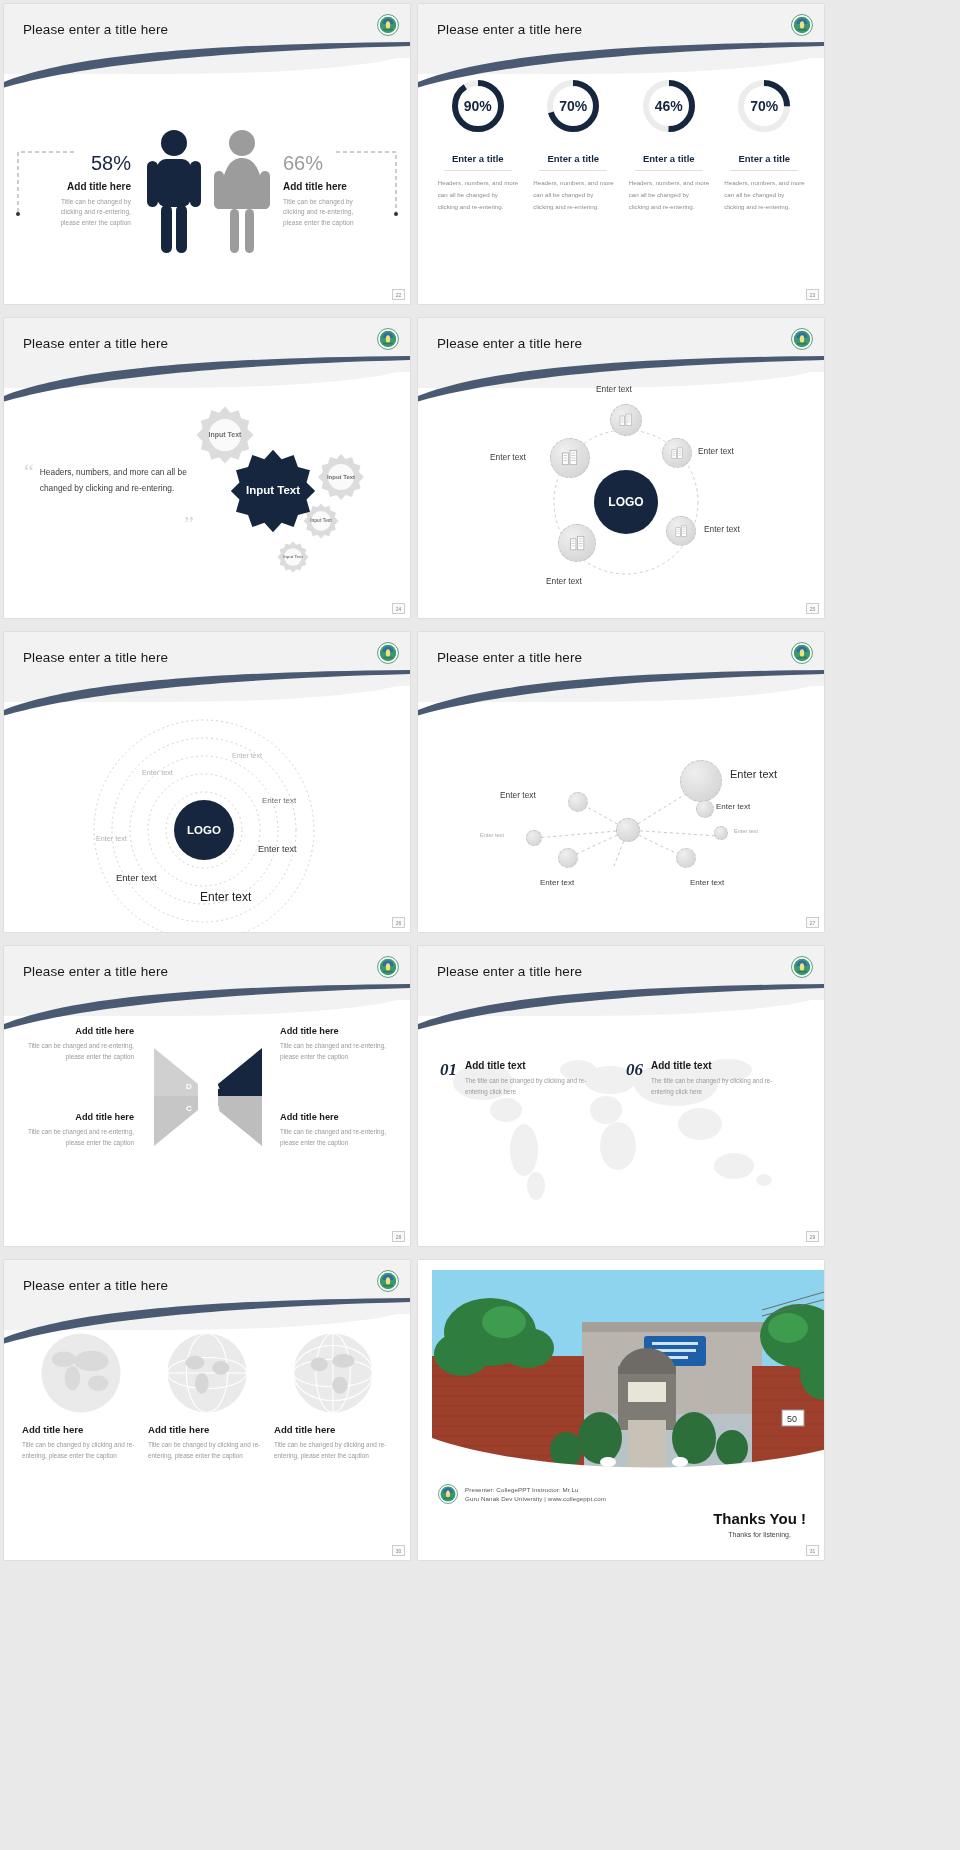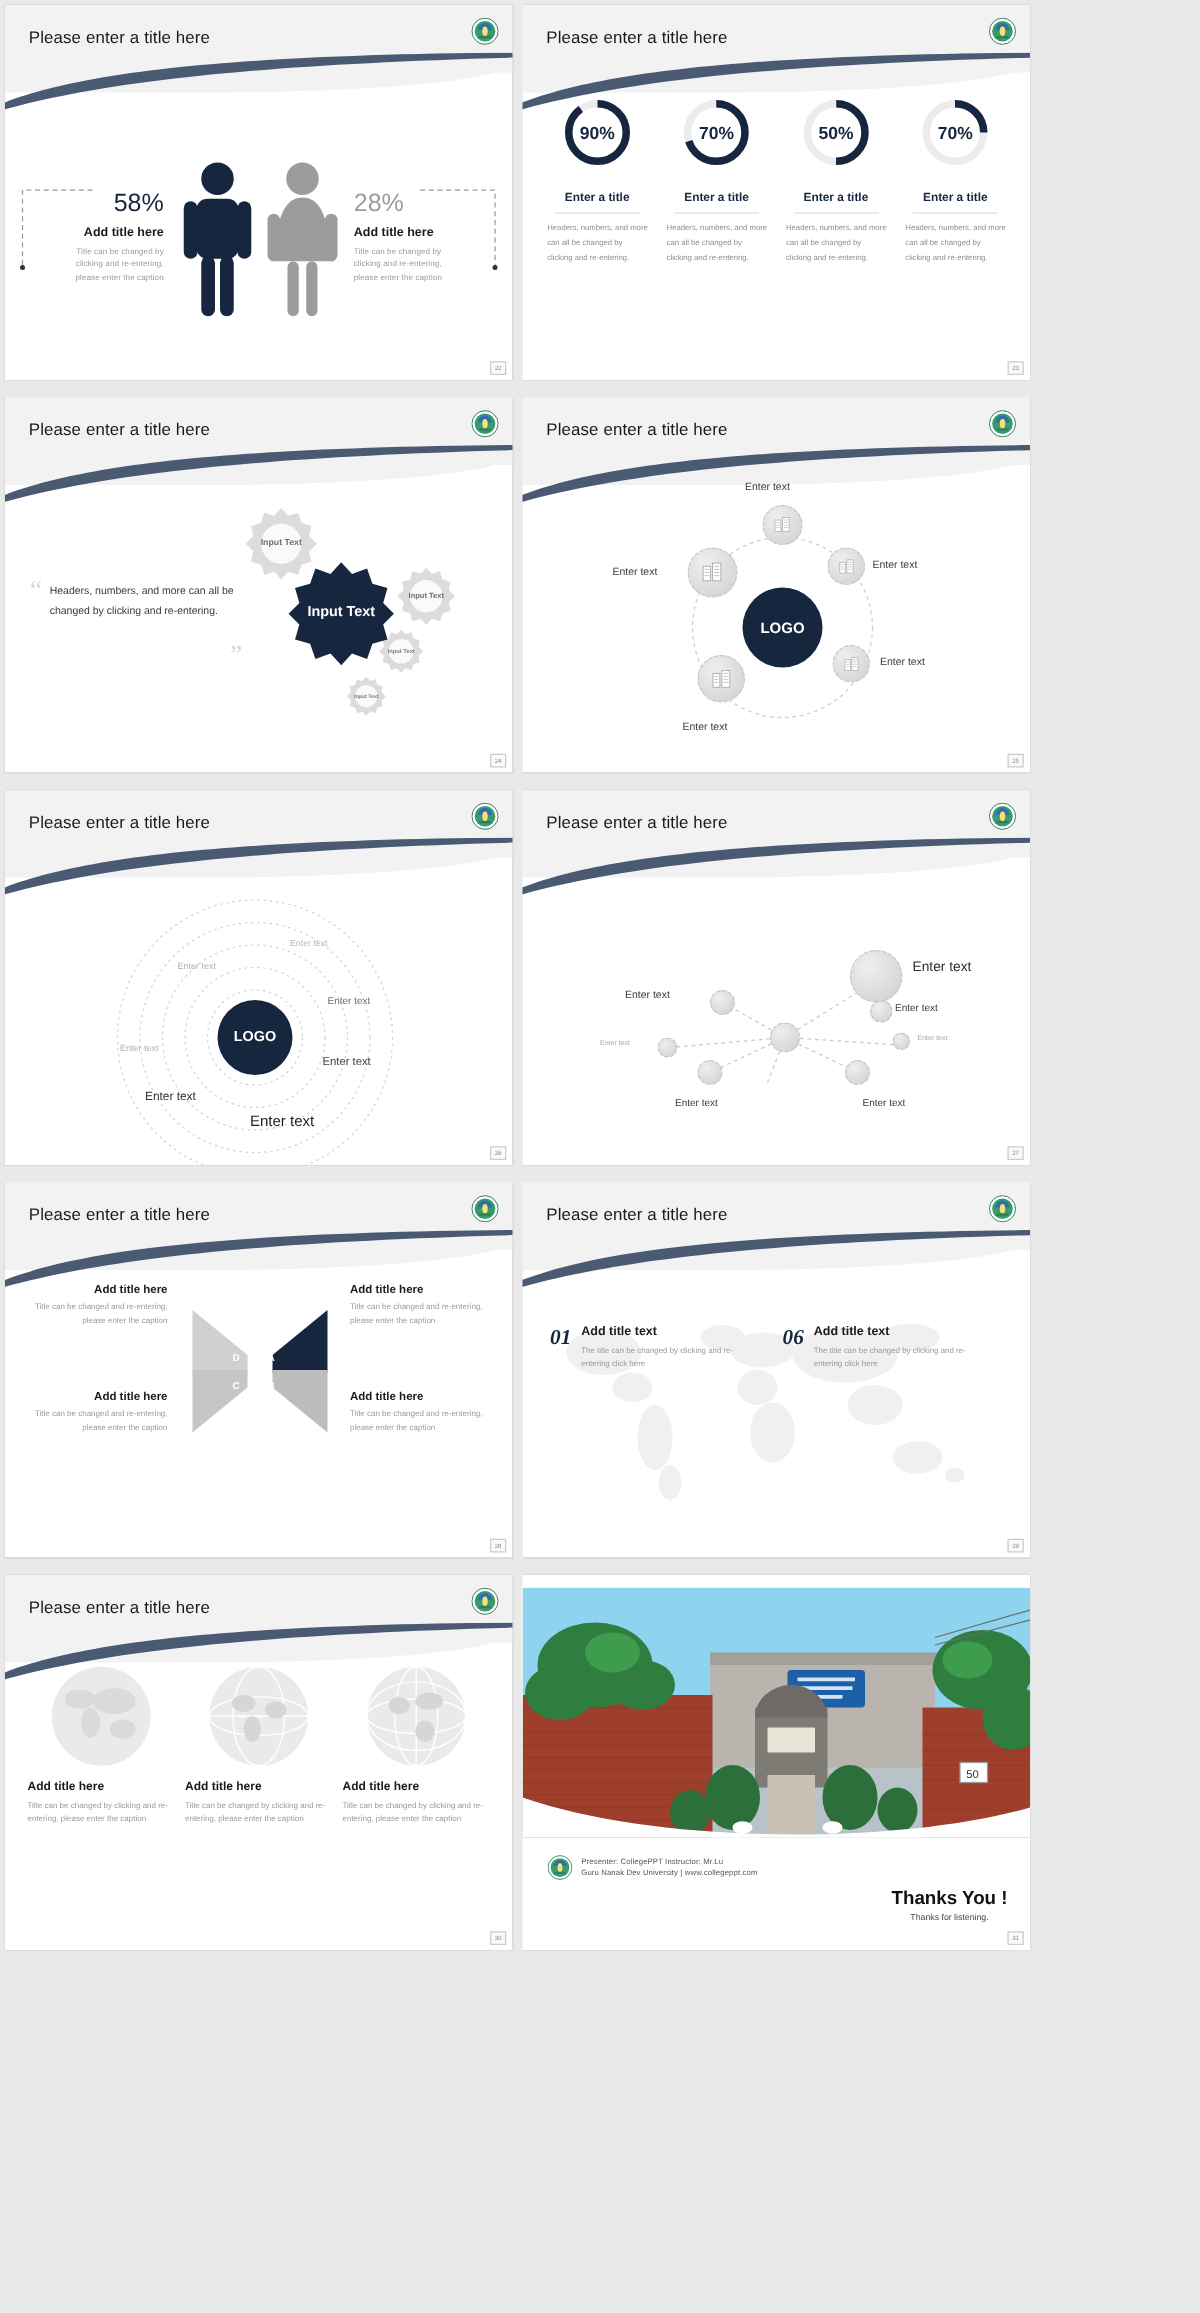--- a/index.html
+++ b/index.html
@@ -95,21 +95,21 @@
   
   .num{font-size:17px;font-weight:bold;font-style:italic;color:#16263f;font-family:"Liberation Serif",serif}
   .n-title{font-size:10px;font-weight:bold;color:#1b1b1b}
   .n-cap{font-size:6.3px;color:#9a9a9a;line-height:1.75;margin-top:4px}
 
   
   .g-title{font-size:9.6px;font-weight:bold;color:#1b1b1b}
   .g-cap{font-size:6.4px;color:#9a9a9a;line-height:1.75;margin-top:4px}
 
   
-  .photo{position:absolute;left:0;top:10px;width:100%;height:200px;overflow:hidden}
+  .photo{position:absolute;left:14px;top:10px;width:100%;height:200px;overflow:hidden}
   .thanks-big{font-size:15px;font-weight:bold;color:#111}
   .thanks-sm{font-size:7px;color:#444;margin-top:4px}
   .cred1{font-size:6.2px;color:#555;letter-spacing:.1px}
   .cred2{font-size:6.2px;color:#555;letter-spacing:.1px;margin-top:2px}
 </style>
 </head>
 <body>
 
 <div class="deck">
 
@@ -151,21 +151,21 @@
           <svg viewBox="0 0 66 130" width="66" height="130">
             <circle cx="33" cy="18" r="13" fill="#9c9c9c"></circle>
             <path d="M33 33 C22 33 16 42 12 62 L8 84 L58 84 L54 62 C50 42 44 33 33 33Z" fill="#9c9c9c"></path>
             <rect x="5" y="46" width="10" height="38" rx="5" fill="#9c9c9c"></rect>
             <rect x="51" y="46" width="10" height="38" rx="5" fill="#9c9c9c"></rect>
             <rect x="21" y="84" width="9" height="44" rx="4.5" fill="#9c9c9c"></rect>
             <rect x="36" y="84" width="9" height="44" rx="4.5" fill="#9c9c9c"></rect>
           </svg>
         </div>
         <div class="txtcol" style="text-align:left;padding-left:8px">
-          <div class="pct gray">28%</div>
+          <div class="pct gray">66%</div>
           <div class="blk-title">Add title here</div>
           <div class="blk-cap">Title can be changed by clicking and re-entering, please enter the caption</div>
         </div>
       </div>
       <svg style="position:absolute;left:0;top:0;width:100%;height:100%;pointer-events:none">
         <path d="M70 90 L14 90 L14 152" stroke="#9a9a9a" stroke-width="1" stroke-dasharray="4 3" fill="none"></path>
         <circle cx="14" cy="152" r="2" fill="#333"></circle>
         <path d="M332 90 L392 90 L392 152" stroke="#9a9a9a" stroke-width="1" stroke-dasharray="4 3" fill="none"></path>
         <circle cx="392" cy="152" r="2" fill="#333"></circle>
       </svg>
@@ -218,21 +218,21 @@
           <div class="drule"></div>
           <div class="dcap">Headers, numbers, and more can all be changed by clicking and re-entering.</div>
         </div>
 
         <div class="dcol">
           <div class="donut">
             <svg viewBox="0 0 56 56" width="56" height="56">
               <circle cx="28" cy="28" r="23" fill="none" stroke="#ececec" stroke-width="6"></circle>
               <circle cx="28" cy="28" r="23" fill="none" stroke="#16263f" stroke-width="6" stroke-dasharray="72.3 72.3" transform="rotate(-90 28 28)"></circle>
             </svg>
-            <div class="val">50%</div>
+            <div class="val">46%</div>
           </div>
           <div class="dtitle">Enter a title</div>
           <div class="drule"></div>
           <div class="dcap">Headers, numbers, and more can all be changed by clicking and re-entering.</div>
         </div>
 
         <div class="dcol">
           <div class="donut">
             <svg viewBox="0 0 56 56" width="56" height="56">
               <circle cx="28" cy="28" r="23" fill="none" stroke="#ececec" stroke-width="6"></circle>

